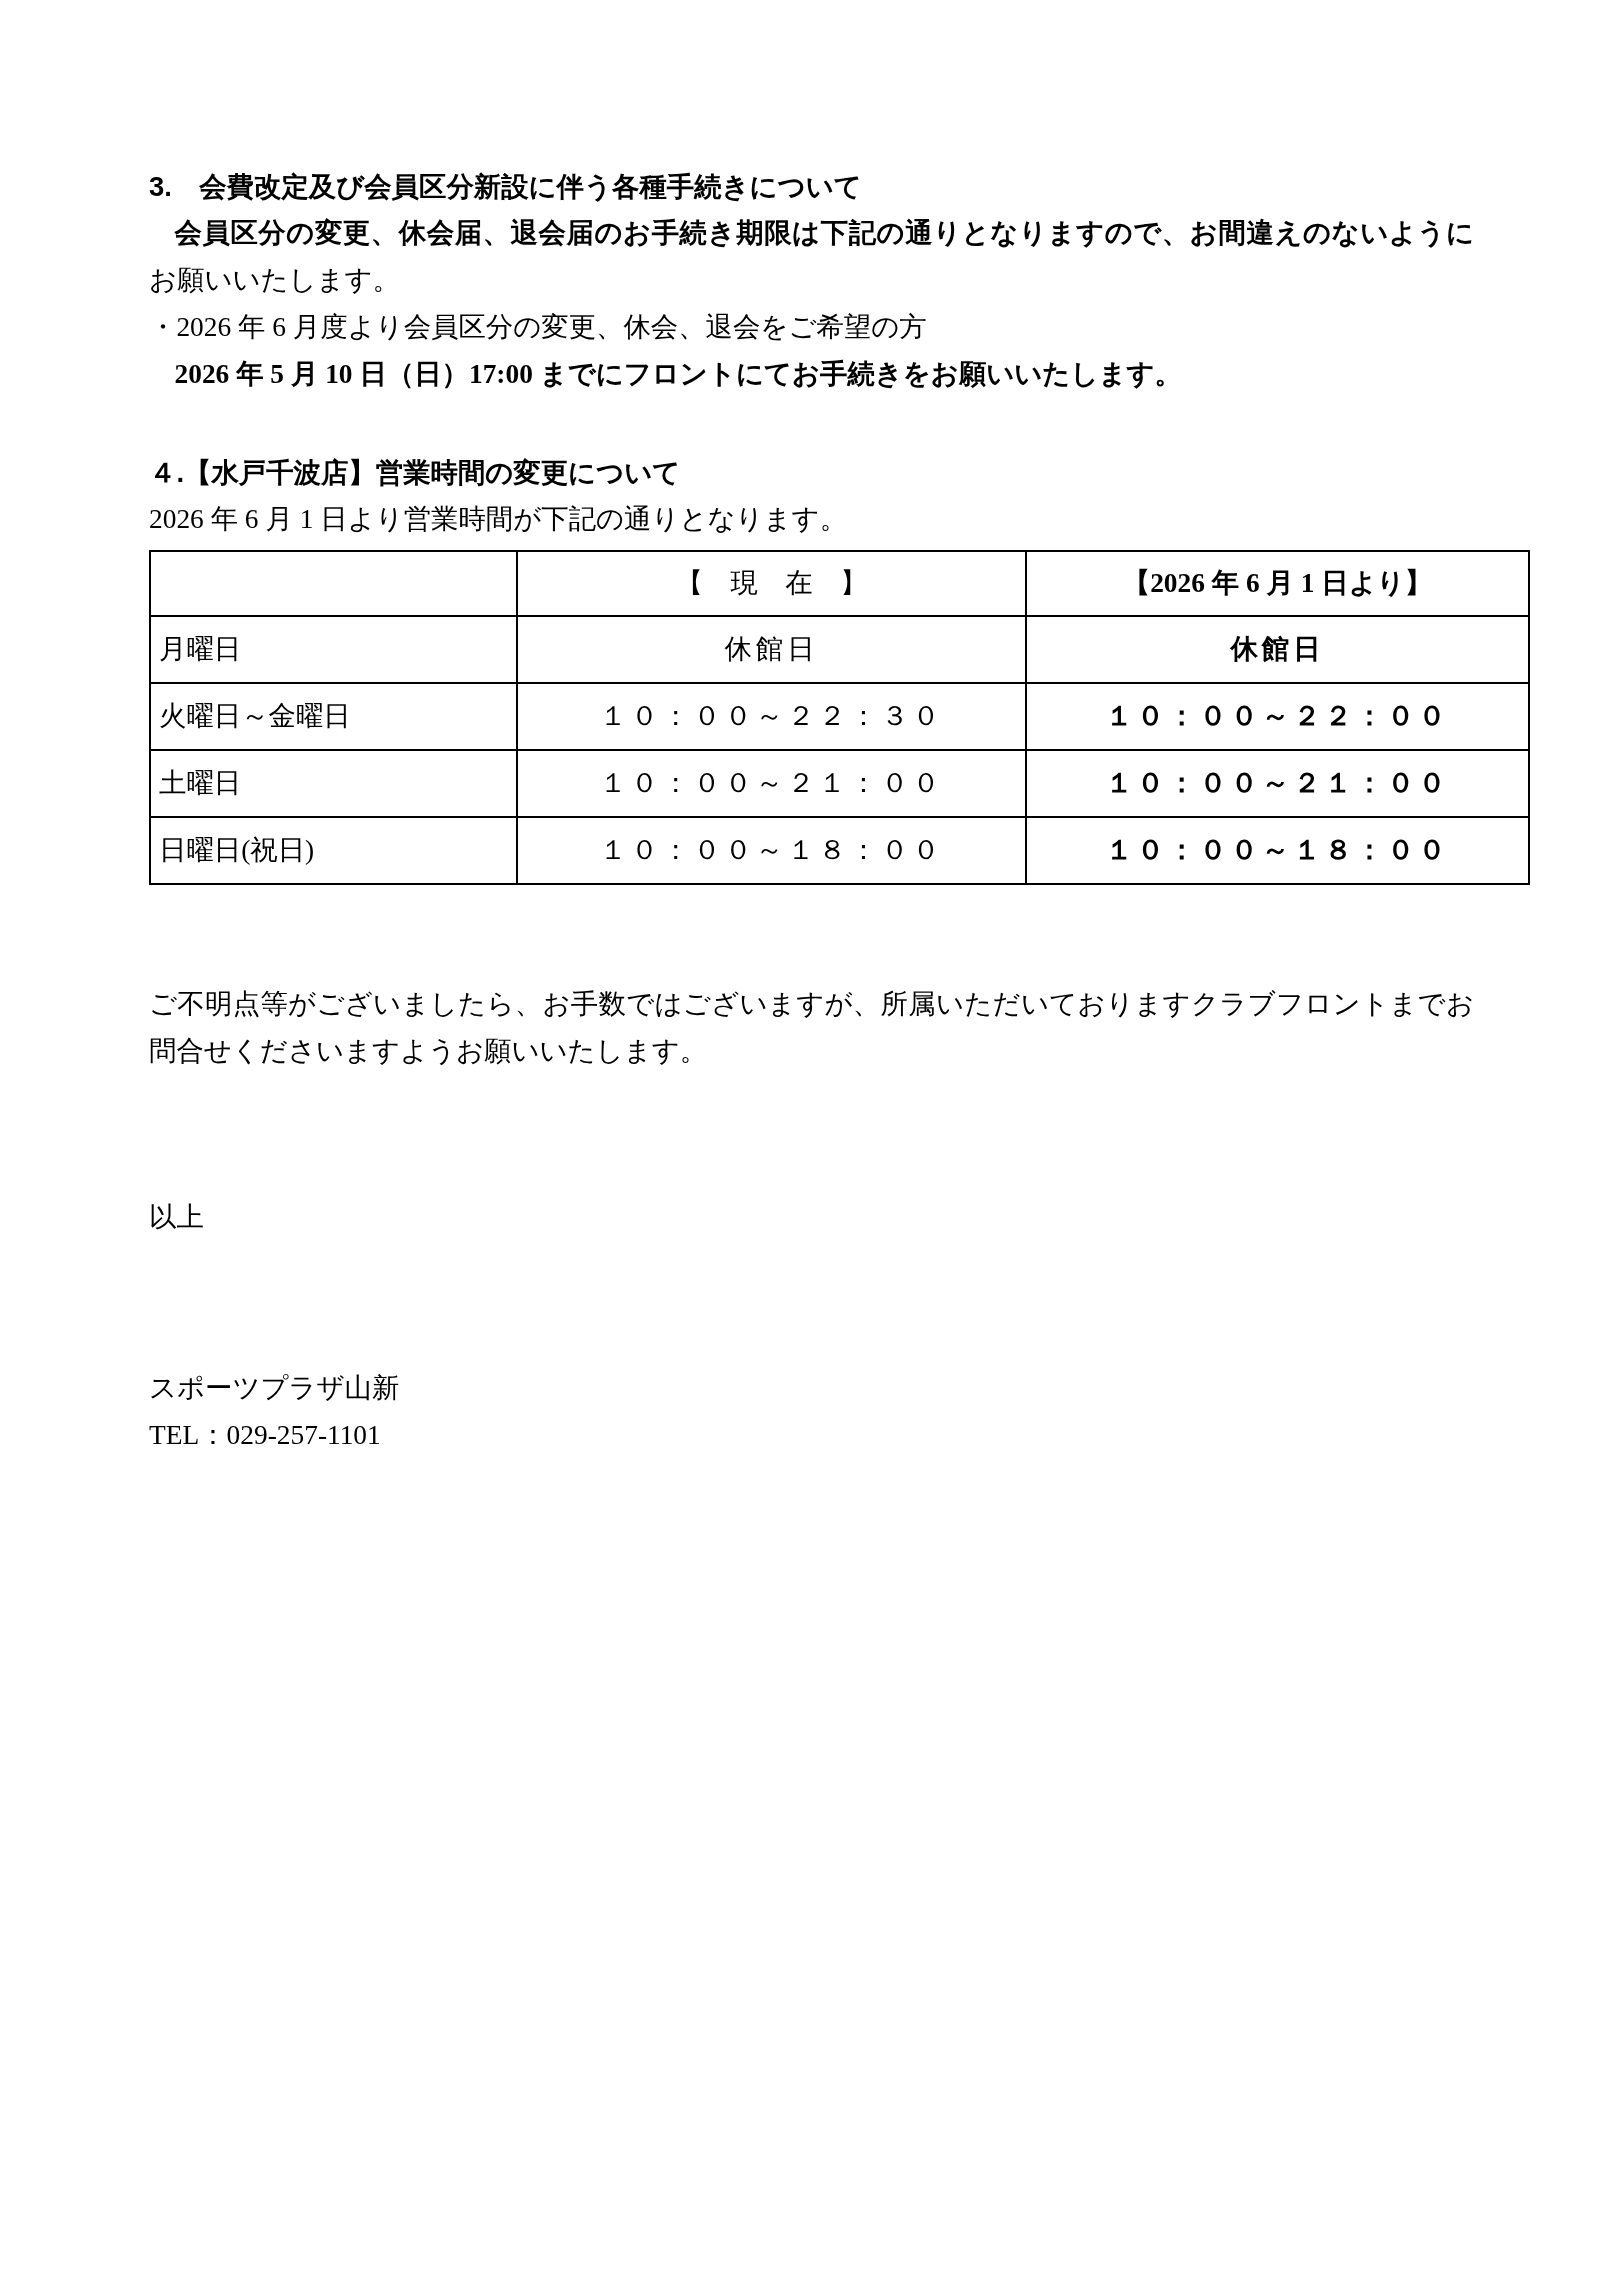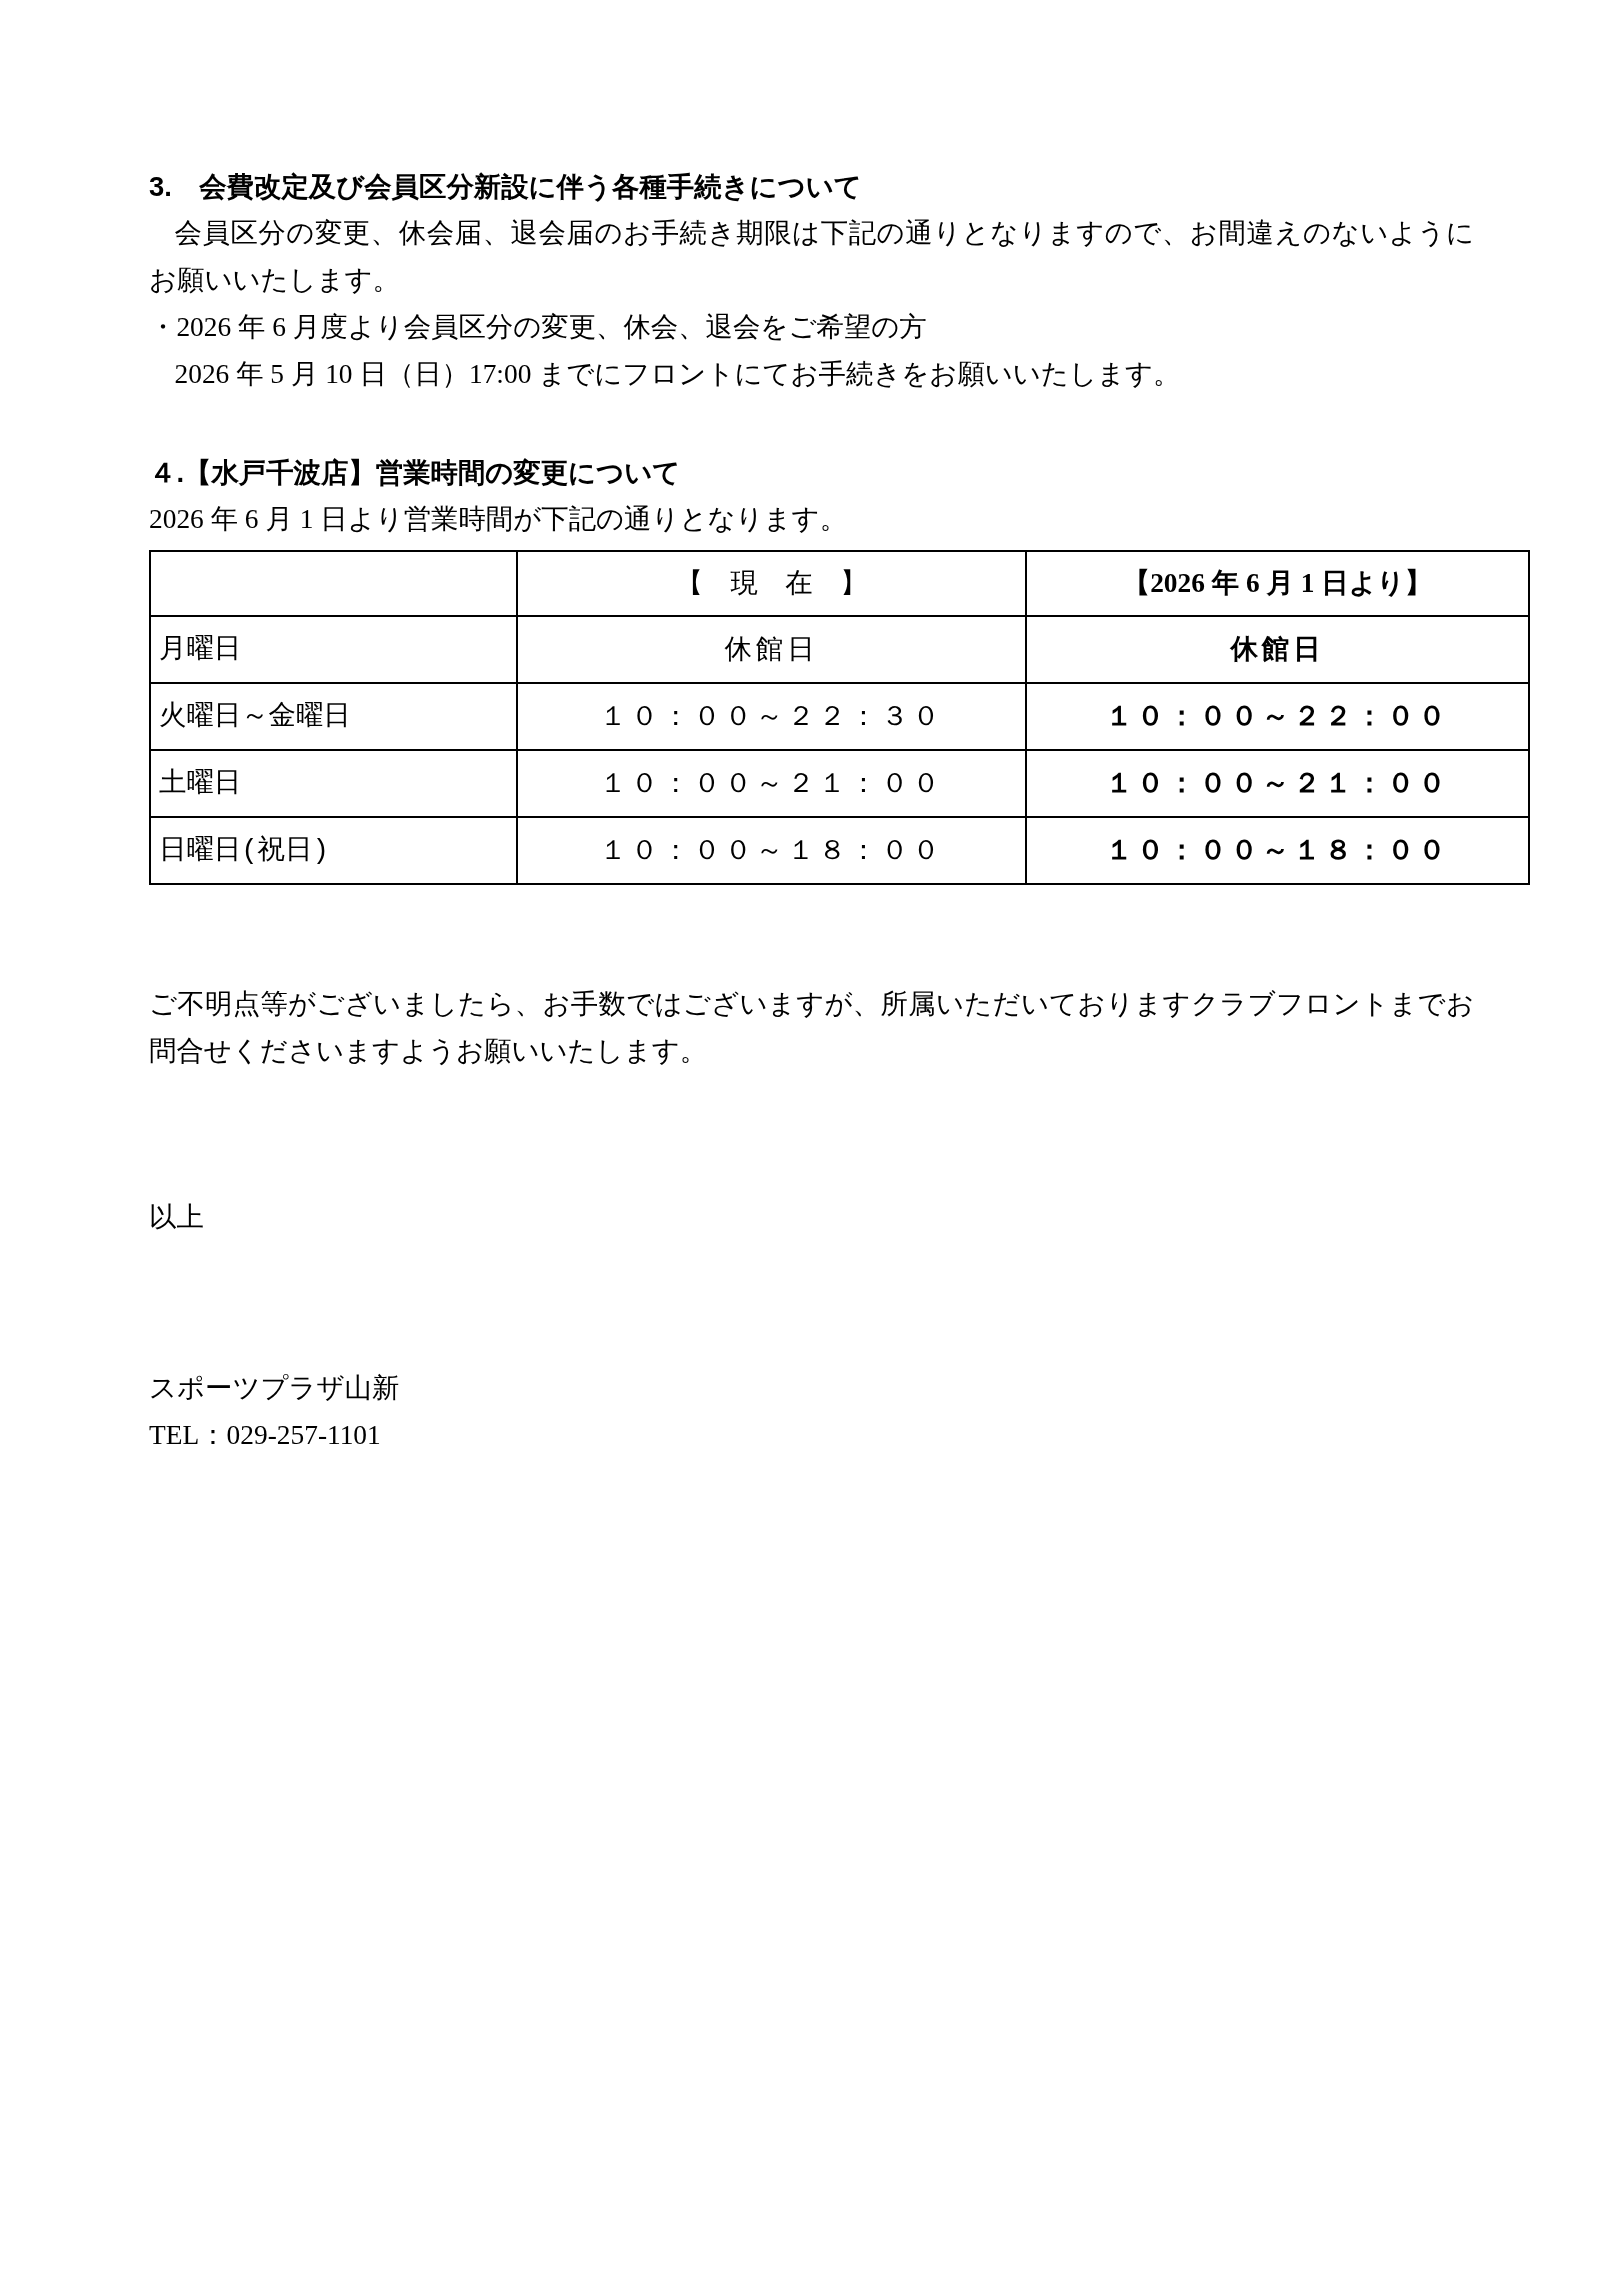--- a/index.html
+++ b/index.html
@@ -9,21 +9,21 @@
     font-family:"Liberation Serif","DejaVu Serif",serif;
     font-size:27.4px;line-height:47px;
     overflow:hidden;
   }
   .page{
     box-sizing:border-box;
     width:1621px;height:1845px;
     padding:163px 147px 0 149px;
   }
   .line{white-space:nowrap;}
-  .indent1{padding-left:25.5px;}
+  .indent1{padding-left:25.5px;font-weight:bold;}
   .full{white-space:normal;text-align:justify;text-align-last:justify;}
   .gothic{
     font-family:"Liberation Sans","DejaVu Sans",sans-serif;
     font-weight:bold;
   }
   .h4{margin-top:51px;}
   .intro{margin-top:0;}
   table.schedule{
     border-collapse:collapse;
     table-layout:fixed;
@@ -38,21 +38,21 @@
   }
   table.schedule thead th{
     height:45px;
     border-bottom:2.9px solid #000000;
     text-align:center;
   }
   table.schedule tbody td{height:49px;}
   .c1{width:349px;}
   .c2{width:491px;}
   .c3{width:485px;}
-  tbody .c1{text-align:left;padding-left:12.7px;font-family:Liberation Mono, monospace;}
+  tbody .c1{text-align:left;padding-left:12.7px;}
   tbody .c2,tbody .c3{text-align:center;letter-spacing:3.9px;}
   .boldcol{font-weight:bold !important;}
   .note{margin-top:2px;}
   .closing{margin-top:96px;}
   .signoff{margin-top:119px;text-align:left;}
   .signature{margin-top:124px;text-align:left;}
 </style>
 </head>
 <body>
 

